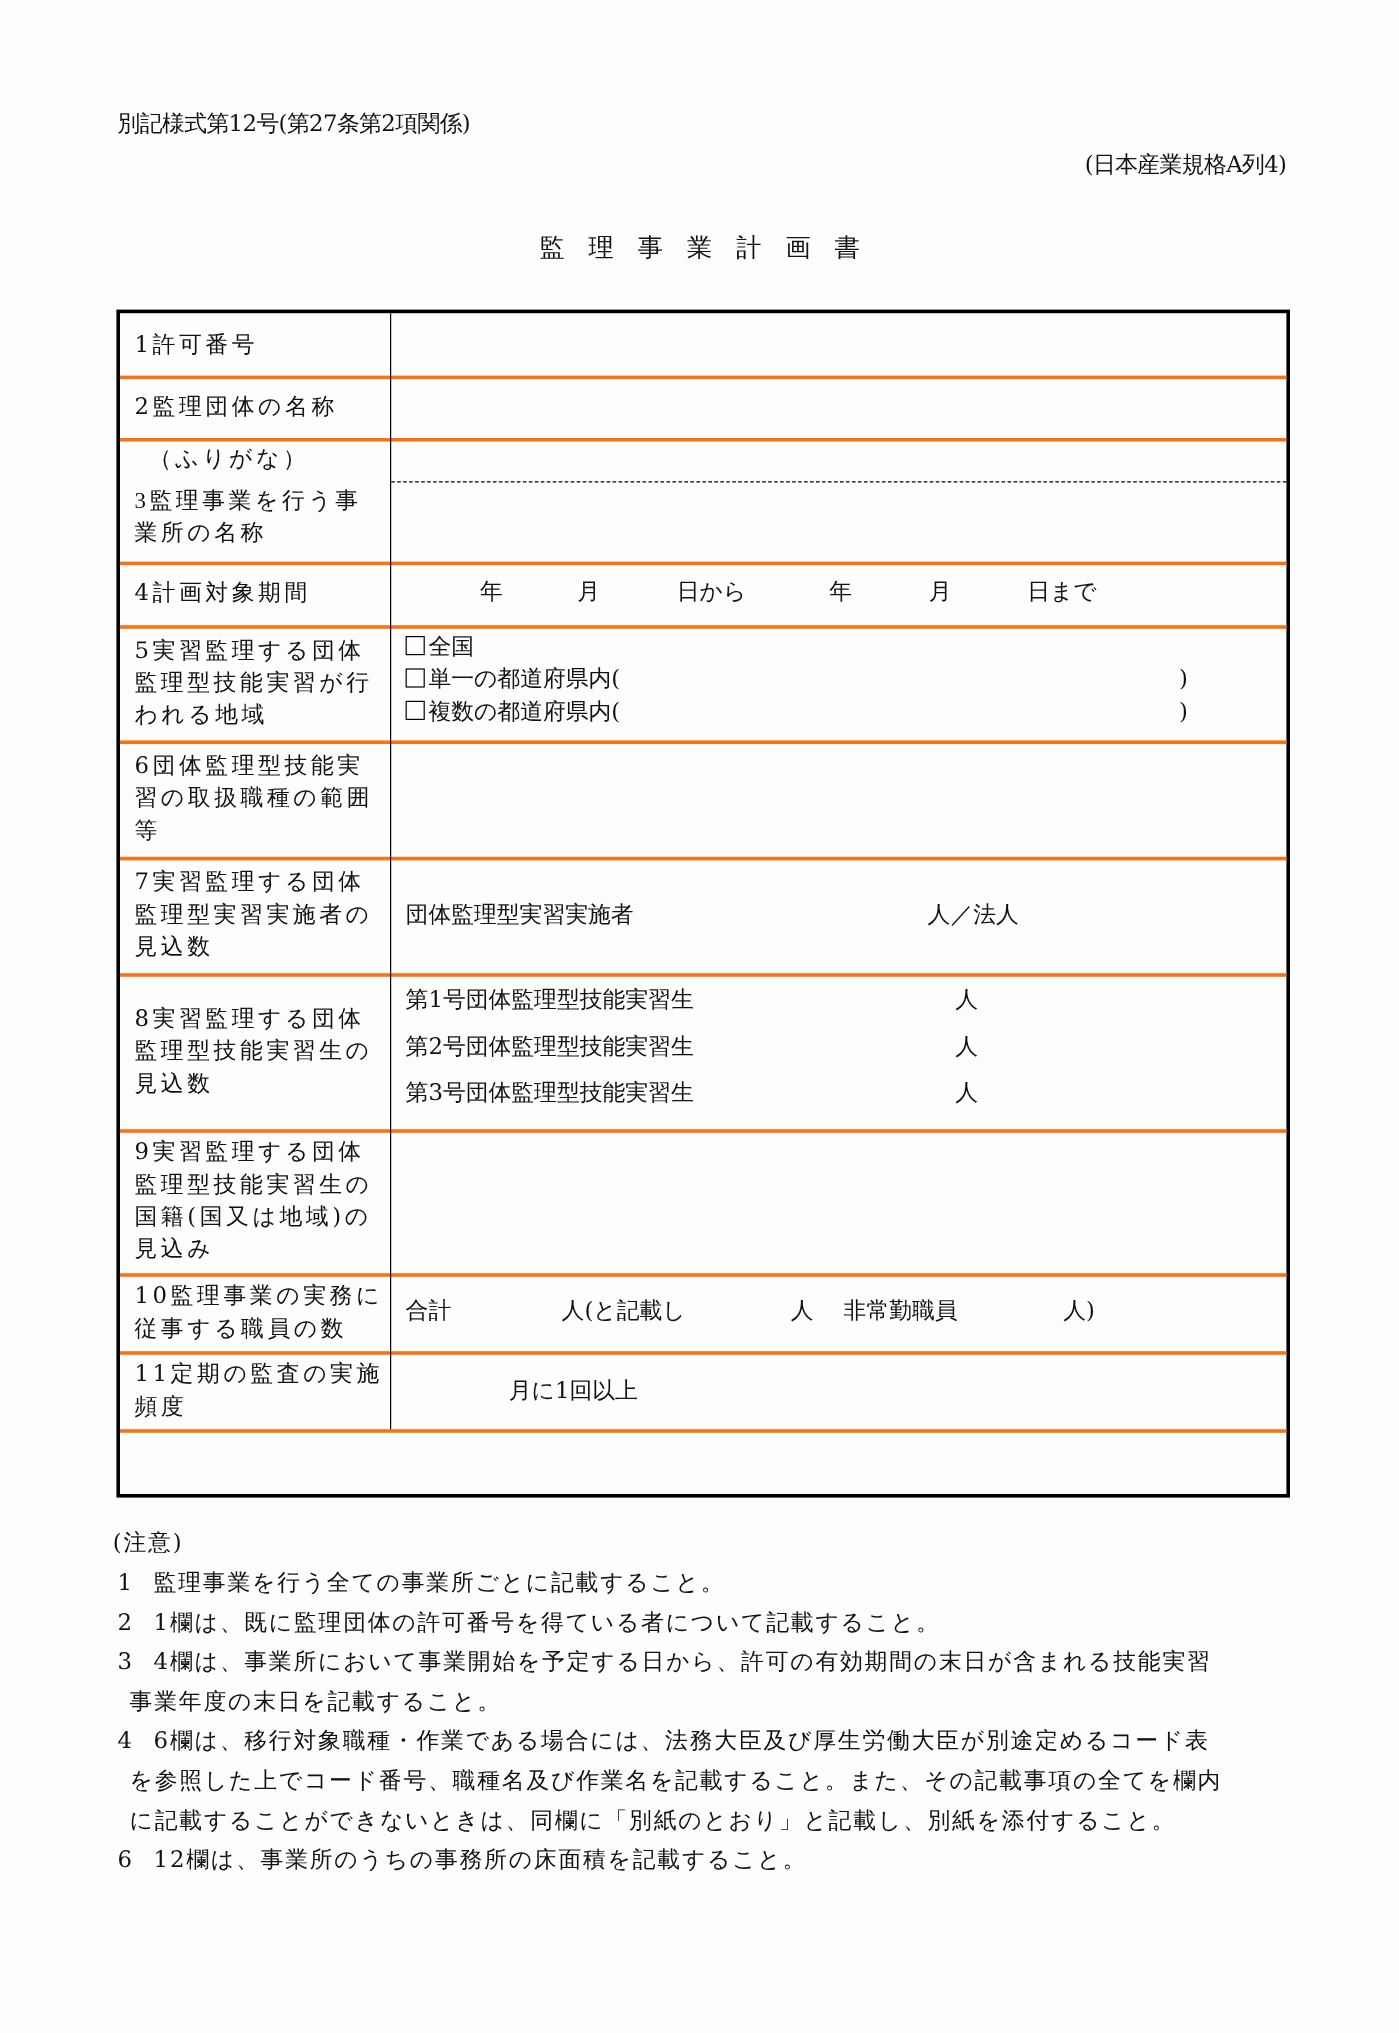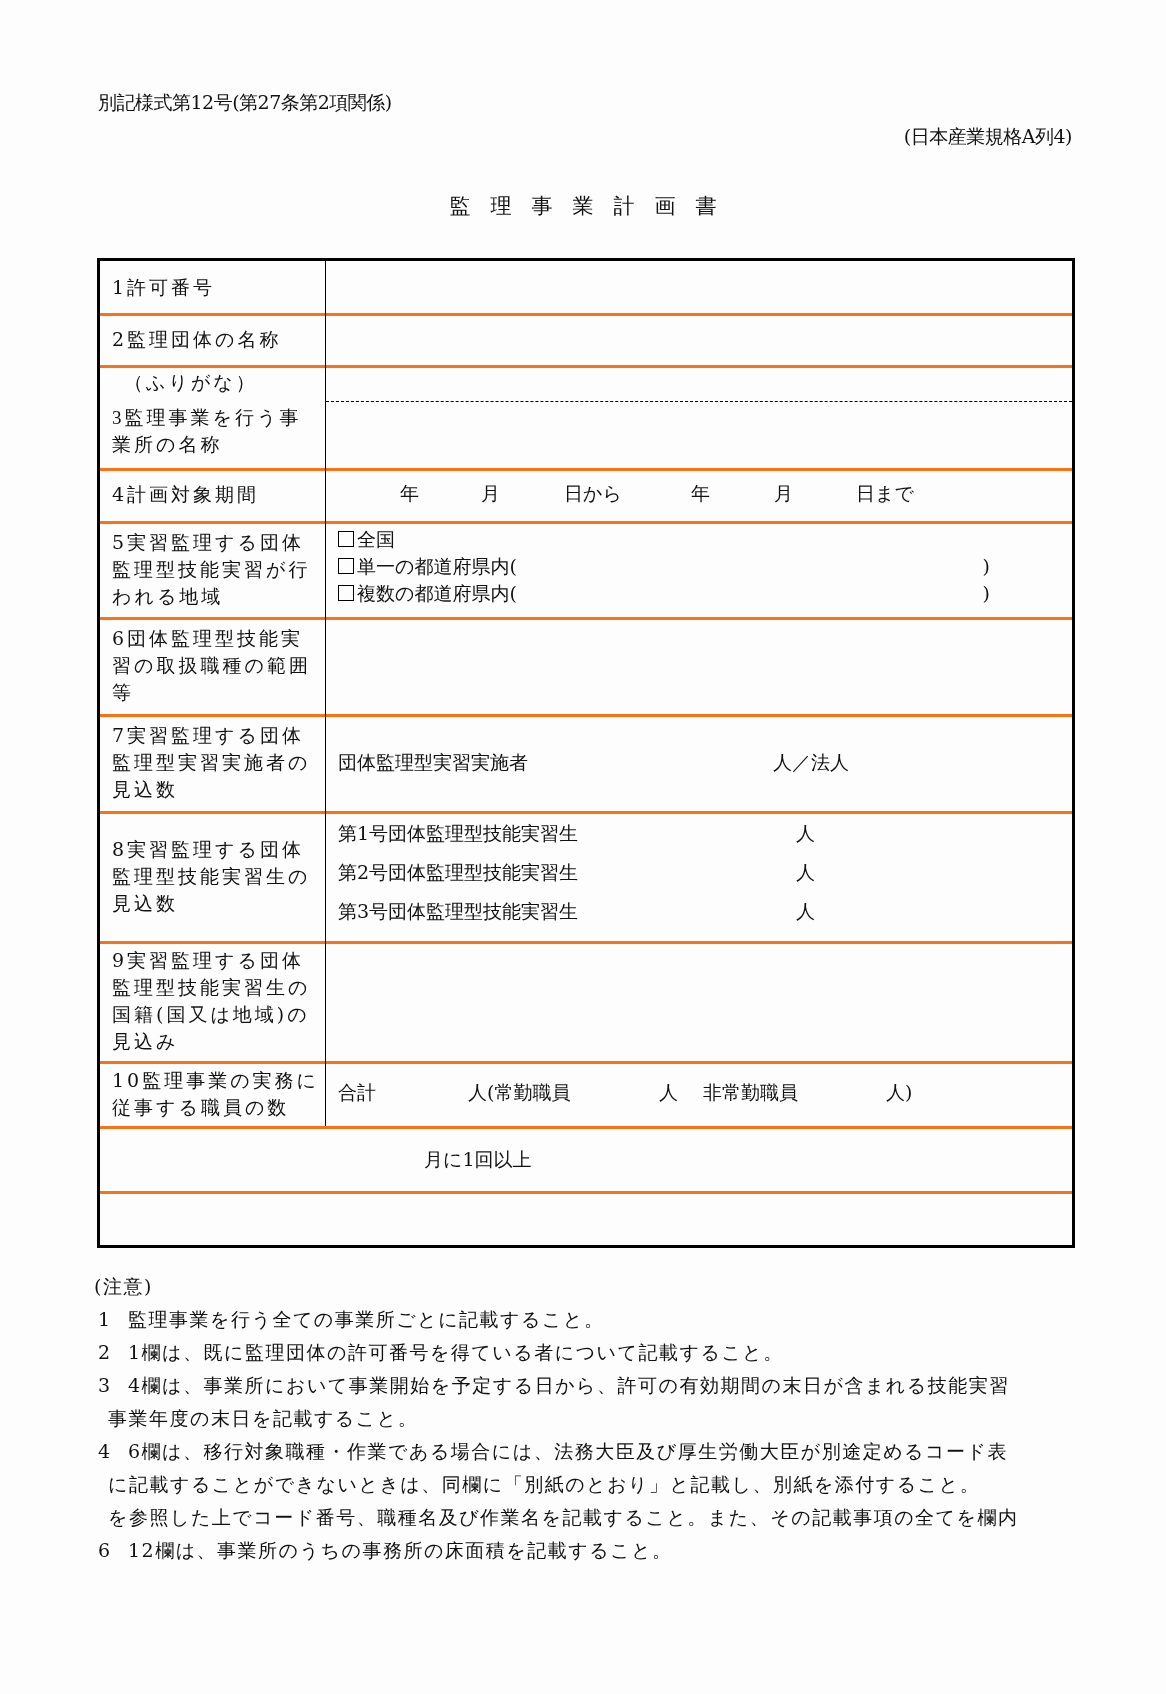--- a/index.html
+++ b/index.html
@@ -163,38 +163,42 @@
     <div class="value"></div>
   </div>
 
   <div class="row" style="top:800px;height:68px;">
     <div class="label">
       <span>10監理事業の実務に</span>
       <span>従事する職員の数</span>
     </div>
     <div class="value">
       <span class="val-line" style="left:12px;top:18px;">合計</span>
-      <span class="val-line" style="left:142px;top:18px;">人(常勤職員</span>
+      <span class="val-line" style="left:142px;top:18px;">人(と記載し</span>
       <span class="val-line" style="left:333px;top:18px;">人</span>
       <span class="val-line" style="left:377px;top:18px;">非常勤職員</span>
       <span class="val-line" style="left:560px;top:18px;">人)</span>
     </div>
   </div>
 
   <div class="row" style="top:865px;height:68px;">
+    <div class="label">
+      <span>11定期の監査の実施</span>
+      <span>頻度</span>
+    </div>
     <div class="value">
       <span class="val-line" style="left:98px;top:20px;">月に1回以上</span>
     </div>
   </div>
 
 </div>
 
 <div class="notes">
   <div class="note" style="margin-left:-4px;">(注意)</div>
   <div class="note"><span class="n">1</span><span>監理事業を行う全ての事業所ごとに記載すること。</span></div>
   <div class="note"><span class="n">2</span><span>1欄は、既に監理団体の許可番号を得ている者について記載すること。</span></div>
   <div class="note"><span class="n">3</span><span>4欄は、事業所において事業開始を予定する日から、許可の有効期間の末日が含まれる技能実習</span></div>
   <div class="note cont">事業年度の末日を記載すること。</div>
   <div class="note"><span class="n">4</span><span>6欄は、移行対象職種・作業である場合には、法務大臣及び厚生労働大臣が別途定めるコード表</span></div>
+  <div class="note cont">を参照した上でコード番号、職種名及び作業名を記載すること。また、その記載事項の全てを欄内</div>
   <div class="note cont">に記載することができないときは、同欄に「別紙のとおり」と記載し、別紙を添付すること。</div>
-  <div class="note cont">を参照した上でコード番号、職種名及び作業名を記載すること。また、その記載事項の全てを欄内</div>
   <div class="note"><span class="n">6</span><span>12欄は、事業所のうちの事務所の床面積を記載すること。</span></div>
 </div>
 
 </body></html>

